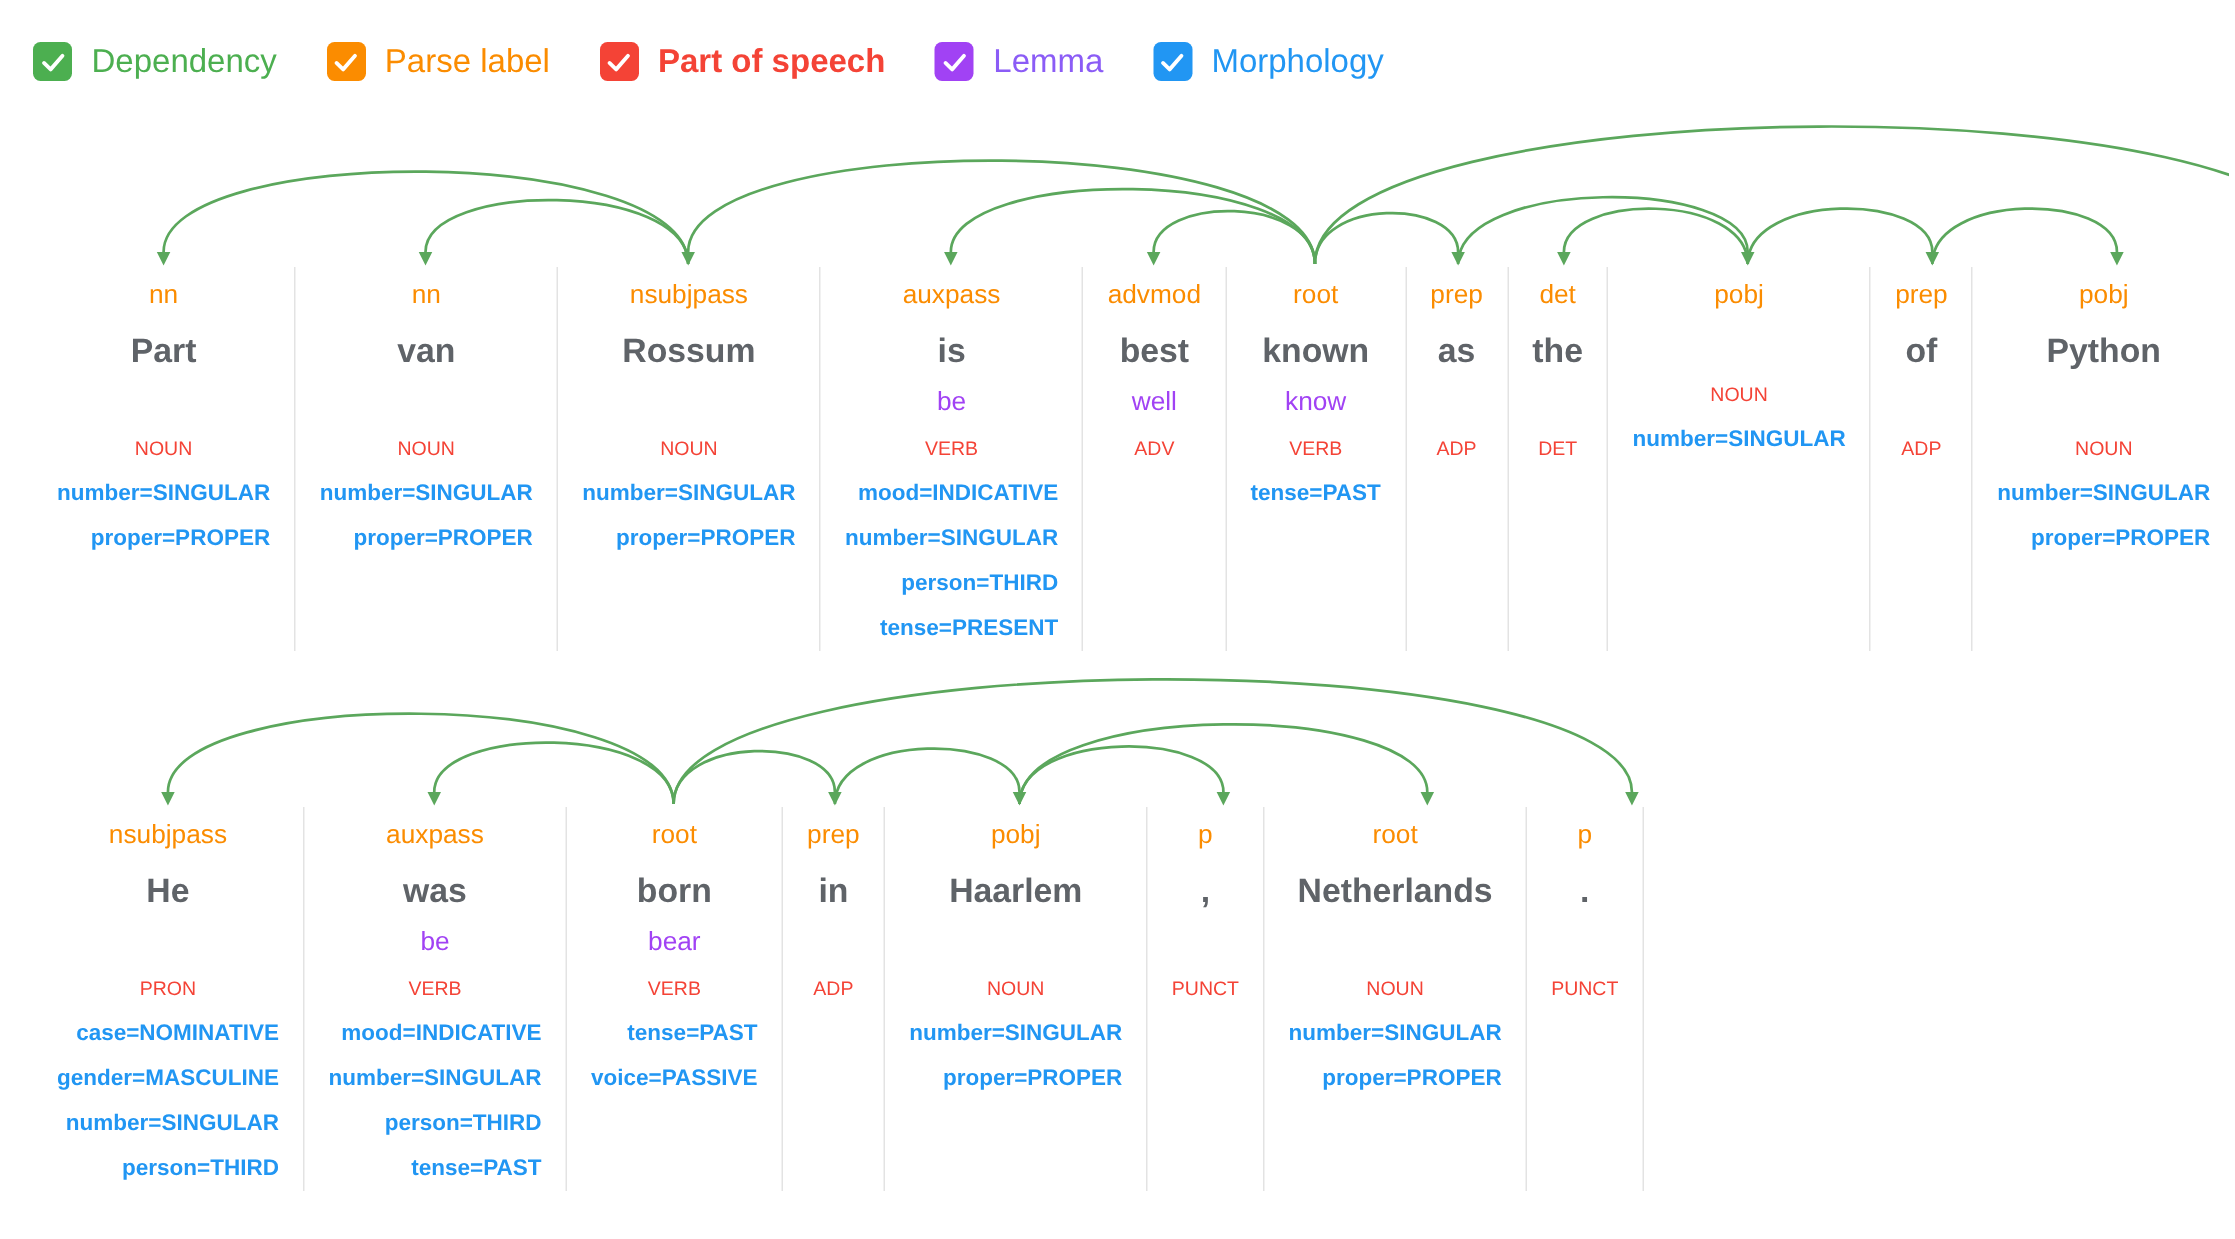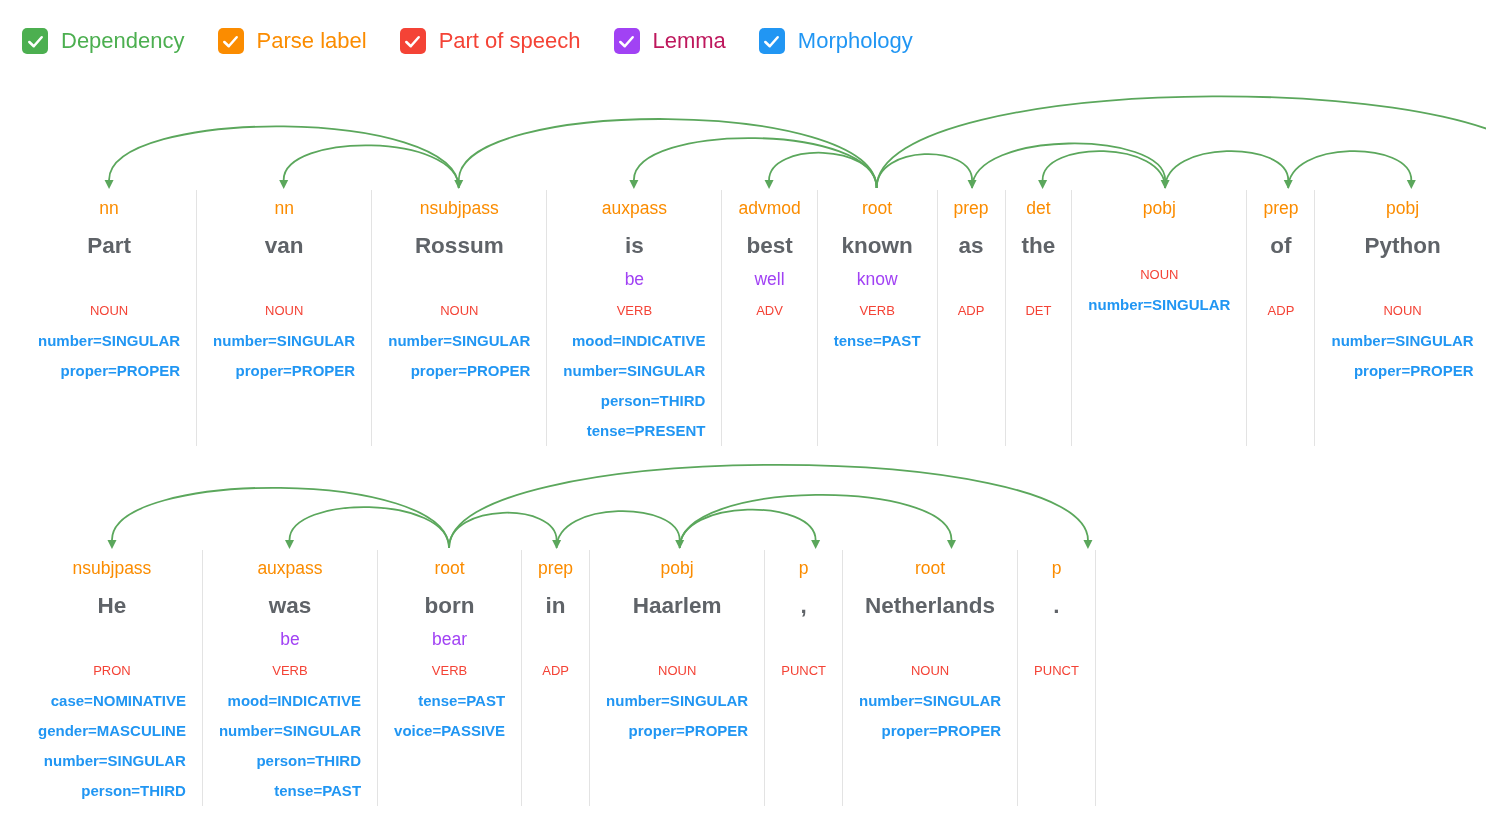--- a/index.html
+++ b/index.html
@@ -3,21 +3,21 @@
 <meta charset="utf-8">
 <style>
   * { box-sizing: border-box; margin: 0; padding: 0; }
   html, body { background: #ffffff; }
   body {
     font-family: "Liberation Sans", sans-serif;
     width: 1490px; height: 826px;
     overflow: hidden;
     padding: 26px 4px 0 22px;
   }
-  .controls { display: flex; align-items: center; gap: 33px; height: 30px; margin-bottom: 28px; }
+  .controls { display: flex; align-items: center; gap: 33px; height: 30px; margin-bottom: 16px; }
   .control { display: flex; align-items: center; gap: 13px; cursor: pointer; }
   .checkbox {
     width: 26px; height: 26px; border-radius: 5px; flex: none;
     display: flex; align-items: center; justify-content: center;
   }
   .control-label { font-size: 22px; }
   .sentence { position: relative; }
   .sentence + .sentence { margin-top: 8px; }
   .arcs { display: block; }
   .tokens { display: flex; height: 256px; }
@@ -50,29 +50,29 @@
           </svg>
         </span>
         <span class="control-label" style="color: rgb(251, 140, 0);">Parse label</span>
       </label>
       <label class="control">
         <span class="checkbox" style="background: rgb(244, 67, 54);">
           <svg viewBox="0 0 24 24" width="19" height="19">
             <path d="M4.2 12.6 L9.8 18 L19.8 6.6" fill="none" stroke="#ffffff" stroke-width="3.2" stroke-linecap="round" stroke-linejoin="round"></path>
           </svg>
         </span>
-        <span class="control-label" style="color: rgb(244, 67, 54);">Part of speech</span>
+        <span class="control-label" style="color: rgb(244, 67, 54); font-weight: bold;">Part of speech</span>
       </label>
       <label class="control">
         <span class="checkbox" style="background: rgb(161, 66, 244);">
           <svg viewBox="0 0 24 24" width="19" height="19">
             <path d="M4.2 12.6 L9.8 18 L19.8 6.6" fill="none" stroke="#ffffff" stroke-width="3.2" stroke-linecap="round" stroke-linejoin="round"></path>
           </svg>
         </span>
-        <span class="control-label" style="color: #be185d;">Lemma</span>
+        <span class="control-label" style="color: #8b5cf6;">Lemma</span>
       </label>
       <label class="control">
         <span class="checkbox" style="background: rgb(33, 150, 243);">
           <svg viewBox="0 0 24 24" width="19" height="19">
             <path d="M4.2 12.6 L9.8 18 L19.8 6.6" fill="none" stroke="#ffffff" stroke-width="3.2" stroke-linecap="round" stroke-linejoin="round"></path>
           </svg>
         </span>
         <span class="control-label" style="color: rgb(33, 150, 243);">Morphology</span>
       </label>
     </div>

